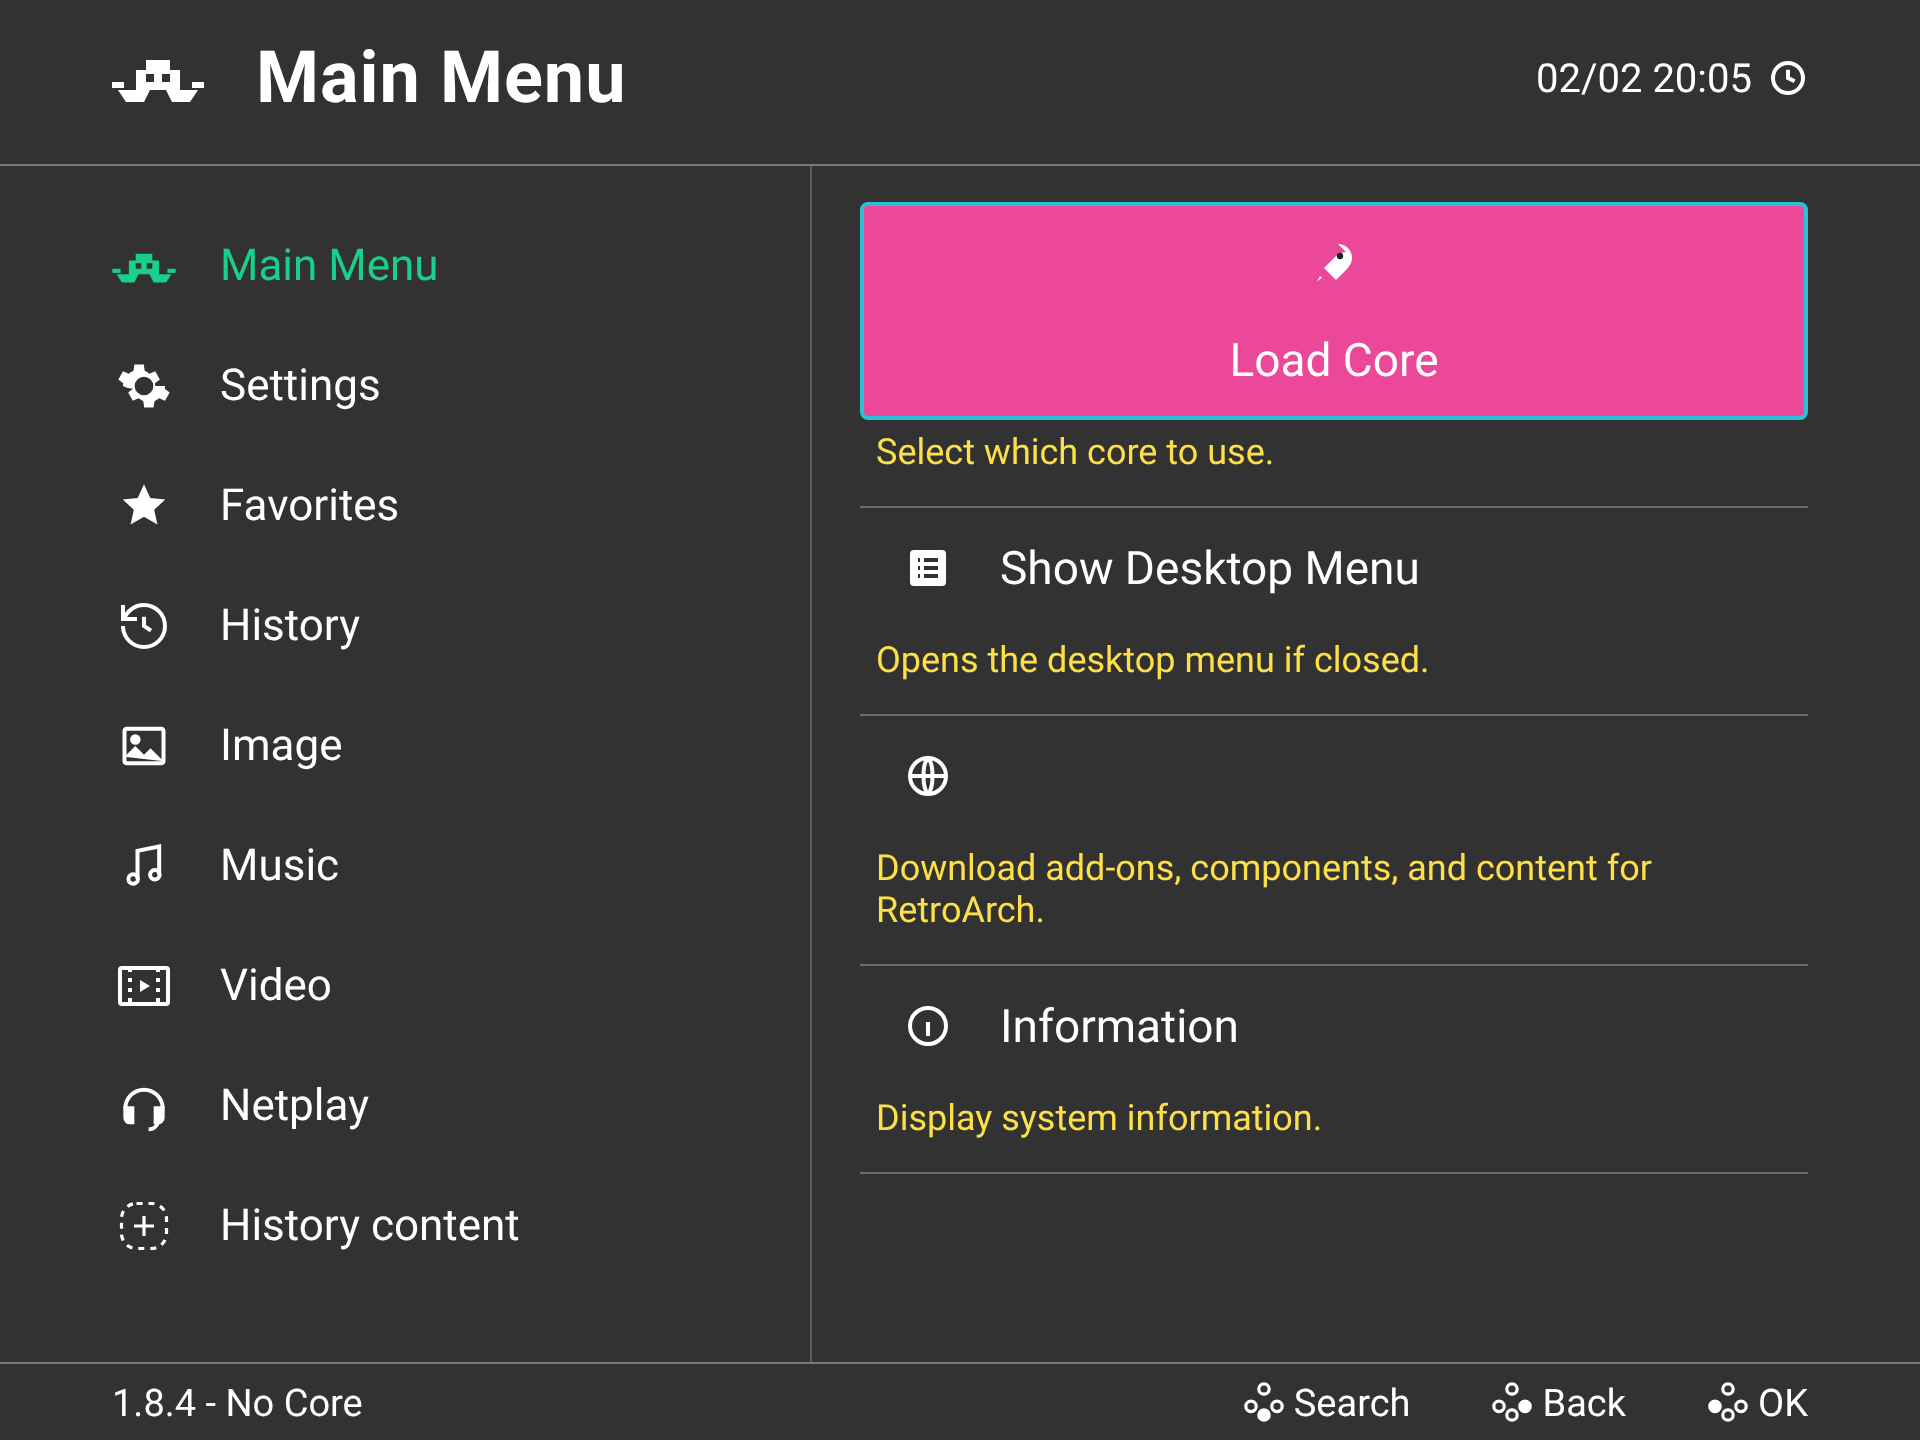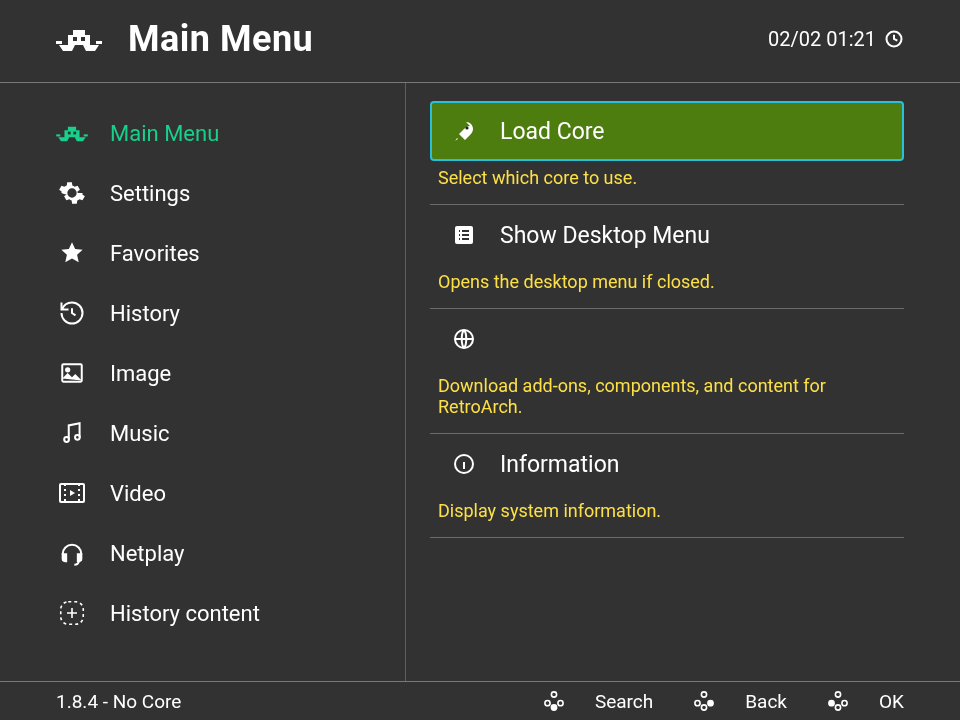--- a/index.html
+++ b/index.html
@@ -65,42 +65,43 @@
     align-items: center;
     gap: 22px;
     padding: 14px 18px;
     font-size: 23px;
     cursor: pointer;
     border: 2px solid transparent;
     border-radius: 4px;
   }
   .entry-row .icon { width: 28px; height: 28px; display:flex; align-items:center; justify-content:center; }
   .entry.selected .entry-row {
-    background: #4d7c0f;
+    background: #ec4899;
     border: 2px solid #29c0d8;
+    flex-direction: column;
   }
   .entry-desc {
     font-size: 18px;
     color: #fde047;
     padding: 6px 8px 14px 8px;
   }
   .entry-partial .entry-row { padding-bottom: 2px; }
 
   
   .footer {
     border-top: 1px solid rgba(255,255,255,0.35);
     display: flex;
     align-items: center;
     justify-content: space-between;
     padding: 6px 56px;
     font-size: 19px;
     background: #323232;
   }
   .footer-right { display: flex; gap: 38px; }
-  .footer-btn { display: flex; align-items: center; gap: 28px; cursor: pointer; }
+  .footer-btn { display: flex; align-items: center; gap: 2px; cursor: pointer; }
   .footer-btn .icon { width: 26px; height: 26px; display:flex; align-items:center; justify-content:center; }
 
   svg { display:block; }
   svg * { vector-effect: non-scaling-stroke; }
 </style>
 </head>
 <body>
 
 <div class="header">
   <div class="header-left">
@@ -109,21 +110,21 @@
         <path d="M3 22 L12 22 L12 12 L17 12 L17 7 L29 7 L29 12 L34 12 L34 22 L43 22 L39 28 L30 28 L27 22 L19 22 L16 28 L7 28 Z" fill="#ffffff"></path>
         <rect x="17" y="14" width="4" height="4" fill="#323232"></rect>
         <rect x="25" y="14" width="4" height="4" fill="#323232"></rect>
         <rect x="0" y="18" width="6" height="3" fill="#ffffff"></rect>
         <rect x="40" y="18" width="6" height="3" fill="#ffffff"></rect>
       </svg>
     </span>
     <div class="header-title">Main Menu</div>
   </div>
   <div class="header-right">
-    <span>02/02 01:21</span>
+    <span>02/02 20:05</span>
     <span class="icon">
       <svg width="20" height="20" viewBox="0 0 24 24" fill="none" stroke="#ffffff" stroke-width="2">
         <circle cx="12" cy="12" r="9"></circle>
           <path d="M12 7 L12 12 L16 14"></path>
       </svg>
     </span>
   </div>
 </div>
 
 <div class="body">

